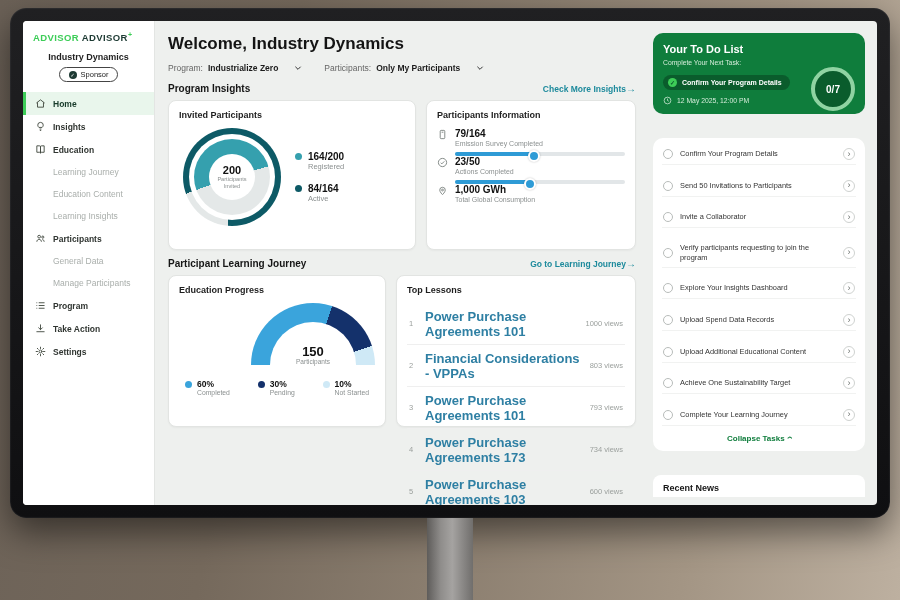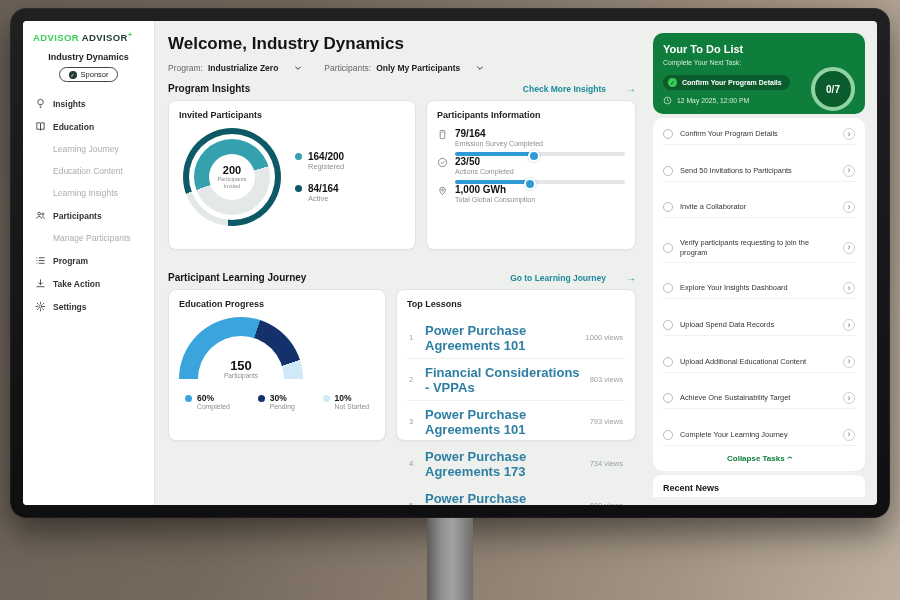--- a/index.html
+++ b/index.html
@@ -61,21 +61,21 @@
   
   .main { flex:1; padding:11px 13px 8px; overflow:hidden; }
   .welcome { font-size:17px; font-weight:700; color:#141414; margin:2px 0 9px; }
   .filters { display:flex; gap:22px; align-items:center; margin-bottom:10px; }
   .filter { display:flex; align-items:center; gap:5px; font-size:8.5px; color:#666; }
   .dropdown { display:inline-flex; align-items:center; gap:16px; background:none; border:none; font-family:inherit; font-size:8.5px; font-weight:700; color:#1c1c1c; cursor:pointer; padding:0; }
   .dropdown svg { width:8px; height:8px; stroke:#333; }
 
   .section-head { display:flex; justify-content:space-between; align-items:center; margin:6px 0 6px; }
   .section-title { font-size:10px; font-weight:700; color:#161616; }
-  .section-link { display:inline-flex; align-items:center; gap:20px; font-size:8.5px; font-weight:700; color:#1d8a9c; cursor:pointer; }
+  .section-link { display:inline-flex; align-items:center; gap:0; font-size:8.5px; font-weight:700; color:#1d8a9c; cursor:pointer; }
   .section-link .arrow { font-size:10px; }
 
   .cards-row { display:flex; gap:10px; }
   .card {
     background:#fff; border:1px solid #e2e4e2; border-radius:8px;
     padding:9px 10px; box-shadow:0 1px 2px rgba(0,0,0,.04);
   }
   .card-title { font-size:9px; font-weight:700; color:#1e1e1e; margin-bottom:8px; }
 
   
@@ -101,42 +101,42 @@
   .info-row svg { width:11px; height:11px; stroke:#7c8380; flex-shrink:0; margin-top:1px; }
   .info-col { flex:1; }
   .info-val { font-size:10px; font-weight:700; color:#111; }
   .info-lab { font-size:7px; color:#8b9090; margin-top:1px; }
   .bar { position:relative; height:4px; background:#e2e6e8; border-radius:3px; margin-top:5px; width:100%; }
   .bar-fill { position:absolute; left:0; top:0; bottom:0; background:#2e9bd6; border-radius:3px; }
   .bar-fill::after { content:""; position:absolute; right:-3px; top:-2px; width:8px; height:8px; border-radius:50%; background:#2e9bd6; border:2px solid #fff; box-shadow:0 0 2px rgba(0,0,0,.25); }
 
   
   .card-edu { width:218px; height:152px; }
-  .gauge-wrap { display:flex; justify-content:flex-start; margin-top:8px; }
+  .gauge-wrap { display:flex; justify-content:flex-end; margin-top:8px; }
   .gauge { position:relative; width:124px; height:62px; }
   .gauge-arc { position:absolute; inset:0; border-radius:124px 124px 0 0; }
   .gauge-inner { position:absolute; left:19px; bottom:0; width:86px; height:43px; background:#fff; border-radius:86px 86px 0 0; display:flex; flex-direction:column; align-items:center; justify-content:flex-end; }
   .g-val { font-size:13px; font-weight:700; color:#111; line-height:1; }
   .g-lab { font-size:6.5px; color:#8b9090; }
   .edu-legend { display:flex; justify-content:space-between; margin-top:14px; padding:0 6px; }
   .edu-leg-item { display:flex; gap:5px; align-items:flex-start; }
   .edu-dot { width:7px; height:7px; border-radius:50%; margin-top:2px; }
   .edu-pct { font-size:8.5px; font-weight:700; color:#111; }
   .edu-lab { font-size:6.8px; color:#8b9090; }
 
   
   .card-lessons { flex:1; height:152px; padding-top:9px; }
   .lesson-row { display:flex; align-items:center; gap:8px; padding:5.5px 2px; border-bottom:1px solid #efefef; }
   .lesson-row:last-child { border-bottom:none; }
   .lesson-rank { font-size:7.5px; color:#9a9f9c; width:8px; }
   .lesson-title { flex:1; font-size:13px; font-weight:600; color:#2e7fa3; cursor:pointer; text-decoration:none; }
   .lesson-views { font-size:7.5px; color:#9a9f9c; }
 
   
-  .todo-col { width:228px; flex-shrink:0; padding:12px 12px 8px 4px; display:flex; flex-direction:column; gap:4px; }
+  .todo-col { width:228px; flex-shrink:0; padding:12px 12px 8px 4px; display:flex; flex-direction:column; gap:24px; }
   .todo-card {
     background:#0f7d3c; border-radius:10px; color:#fff; padding:10px 10px 9px; position:relative; flex-shrink:0;
   }
   .todo-title { font-size:11px; font-weight:700; margin-bottom:4px; }
   .todo-sub { font-size:6.8px; color:#d4ecd9; margin-bottom:5px; }
   .todo-pill {
     display:inline-flex; align-items:center; gap:5px; background:#0a5c2c;
     border-radius:10px; padding:3px 8px 3px 5px; font-size:7px; font-weight:700; max-width:140px; cursor:pointer;
   }
   .todo-pill .chk { width:9px; height:9px; border-radius:50%; background:#3dcd58; color:#0a5c2c; display:inline-flex; align-items:center; justify-content:center; font-size:6px; flex-shrink:0; }
@@ -171,20 +171,26 @@
           <span class="adv"><span>ADVISOR</span><sup>+</sup></span>
         </div>
         <div class="org">
           <div class="org-name">Industry Dynamics</div>
           <div class="badge">
             <span class="medal">✓</span>
             <span>Sponsor</span>
           </div>
         </div>
         <nav class="nav">
+          <div class="nav-item active">
+            <svg viewBox="0 0 24 24" fill="none" stroke-width="2">
+                <path d="M3 11 12 4l9 7M5.5 9.5V20h13V9.5"></path>
+              </svg>
+            <span>Home</span>
+          </div>
           <div class="nav-item">
             <svg viewBox="0 0 24 24" fill="none" stroke-width="2">
                 <path d="M12 3a6 6 0 0 1 6 6c0 2.5-1.5 3.8-2.5 5H8.5C7.5 12.8 6 11.5 6 9a6 6 0 0 1 6-6z"></path>
                 <path d="M10 17.5h4M10.5 20.5h3"></path>
               </svg>
             <span>Insights</span>
           </div>
           <div class="nav-item">
             <svg viewBox="0 0 24 24" fill="none" stroke-width="2">
                 <path d="M4 4h6a2 2 0 0 1 2 2v14a2 2 0 0 0-2-2H4zM20 4h-6a2 2 0 0 0-2 2v14a2 2 0 0 1 2-2h6z"></path>
@@ -201,20 +207,23 @@
             <span>Learning Insights</span>
           </div>
           <div class="nav-item">
             <svg viewBox="0 0 24 24" fill="none" stroke-width="2">
                 <circle cx="9" cy="8" r="3"></circle>
                 <path d="M4 19c0-3 2.2-5 5-5s5 2 5 5"></path>
                 <circle cx="17" cy="9" r="2.3"></circle>
                 <path d="M16 14.4c2.3.2 4 2.1 4 4.6"></path>
               </svg>
             <span>Participants</span>
+          </div>
+          <div class="nav-item sub">
+            <span>General Data</span>
           </div>
           <div class="nav-item sub">
             <span>Manage Participants</span>
           </div>
           <div class="nav-item">
             <svg viewBox="0 0 24 24" fill="none" stroke-width="2" stroke-linecap="round">
                 <path d="M9 6h11M9 12h11M9 18h11M4 6h.01M4 12h.01M4 18h.01"></path>
               </svg>
             <span>Program</span>
           </div>
@@ -332,21 +341,21 @@
                   <circle cx="12" cy="11" r="2"></circle>
                 </svg>
               <div class="info-col">
                 <div class="info-val">1,000 GWh</div>
                 <div class="info-lab">Total Global Consumption</div>
               </div>
             </div>
           </div>
         </div>
 
-        <div class="section-head" style="margin-top:22px;">
+        <div class="section-head" style="margin-top:8px;">
           <span class="section-title">Participant Learning Journey</span>
           <span class="section-link">
             <span>Go to Learning Journey</span>
             <span class="arrow">→</span>
           </span>
         </div>
 
         <div class="cards-row">
           <div class="card card-edu">
             <div class="card-title">Education Progress</div>

